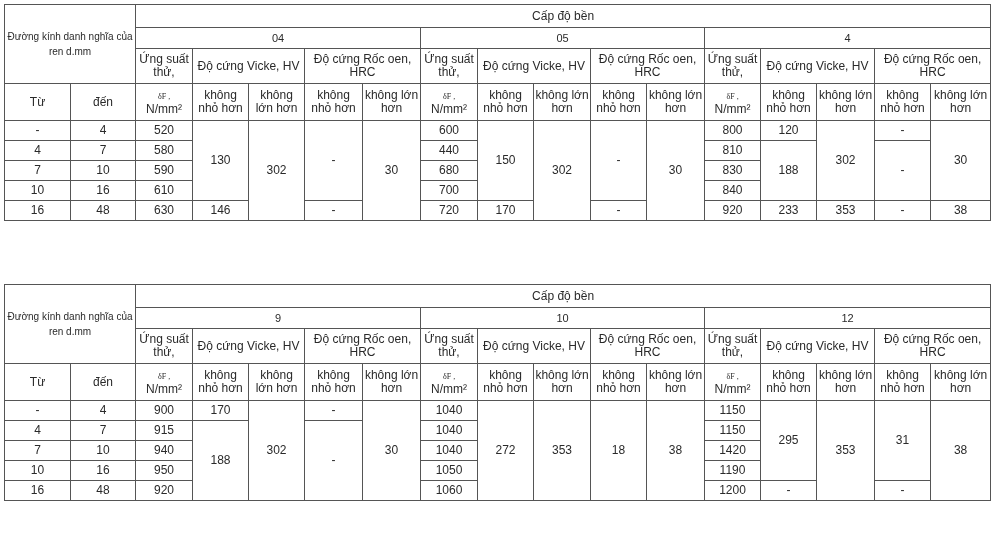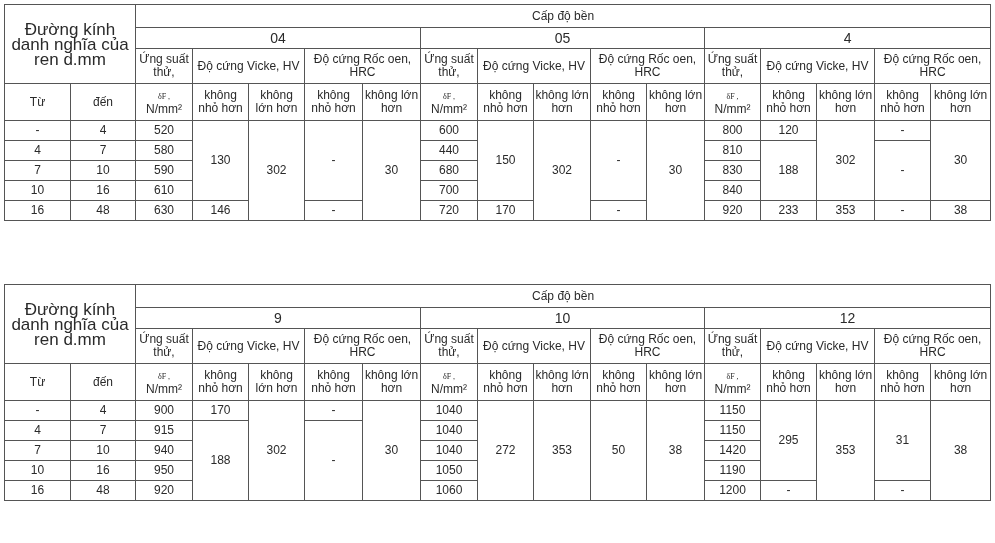--- a/index.html
+++ b/index.html
@@ -1,24 +1,24 @@
 <!DOCTYPE html>
 <html><head>
 <meta charset="utf-8">
 <style>
   html, body { margin:0; padding:0; background:#ffffff; }
   body { width:995px; height:543px; position:relative; overflow:hidden; font-family:"Liberation Sans", sans-serif; color:#2a2a2a; }
   table.spec { position:absolute; left:4px; border-collapse:collapse; table-layout:fixed; width:987px; font-size:12px; }
   table.spec td { border:1.5px solid #555; text-align:center; vertical-align:middle; padding:0 1px; line-height:13px; overflow:hidden; }
   table.spec .h-title { height:22px; font-size:12px;margin-top:20px; }
-  table.spec .h-grade { height:20px; font-size:14px; }
+  table.spec .h-grade { height:20px; font-size:11px; }
   table.spec .h-prop  { height:34px;margin-top:25px; }
   table.spec .h-sub   { height:36px; }
   table.spec tr.data td { height:19px; font-size:12px; }
-  table.spec .diam { font-size:17px; line-height:15px; }
+  table.spec .diam { font-size:10px; line-height:15px; }
   .sig { font-size:8px;font-family:Liberation Serif, serif; }
   #t1 { top:4px; }
   #t2 { top:284px; }
 </style>
 </head>
 <body>
 
 <table class="spec" id="t1">
   <colgroup>
     <col style="width:66px">
@@ -209,21 +209,21 @@
     <td>-</td>
     <td>4</td>
     <td>900</td>
     <td>170</td>
     <td rowspan="5">302</td>
     <td>-</td>
     <td rowspan="5">30</td>
     <td>1040</td>
     <td rowspan="5">272</td>
     <td rowspan="5">353</td>
-    <td rowspan="5">50</td>
+    <td rowspan="5">18</td>
     <td rowspan="5">38</td>
     <td>1150</td>
     <td rowspan="4">295</td>
     <td rowspan="5">353</td>
     <td rowspan="4">31</td>
     <td rowspan="5">38</td>
   </tr>
 
   <tr class="data">
     <td>4</td>

